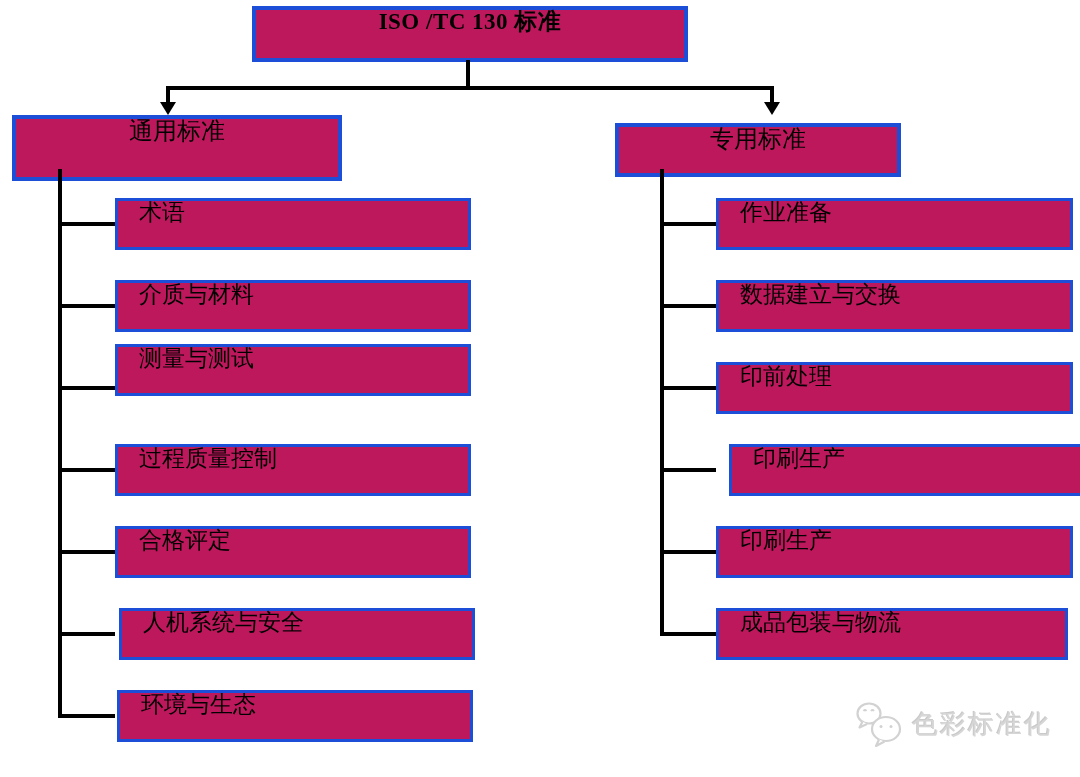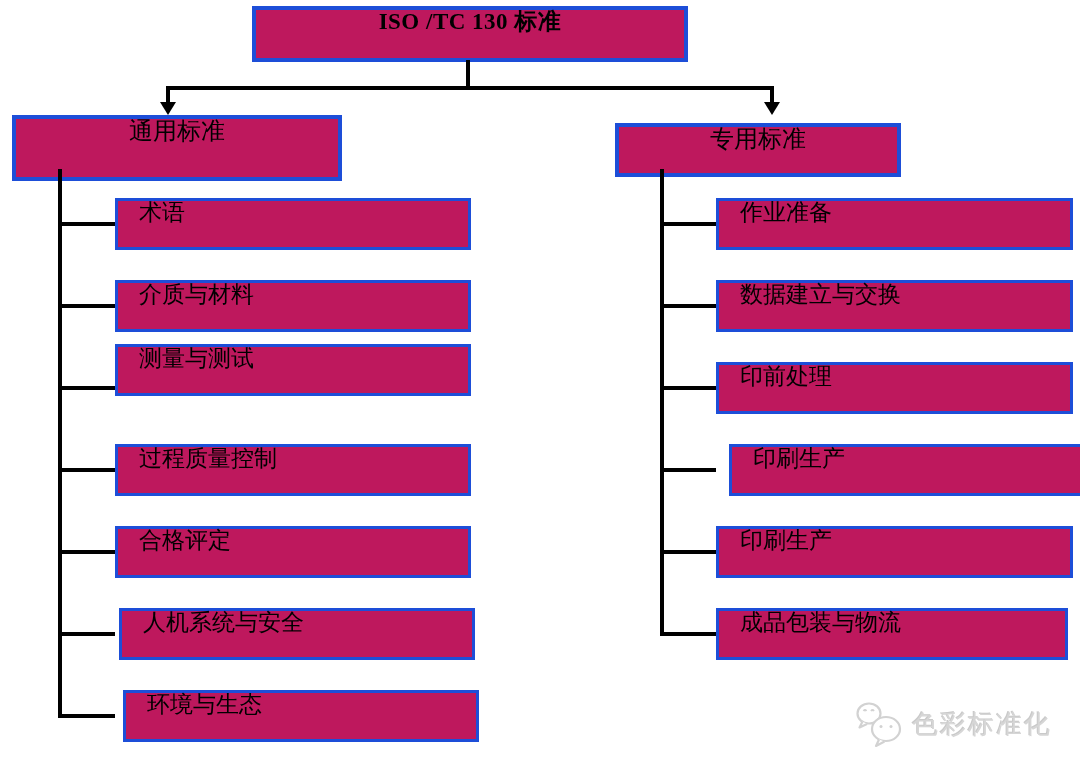--- a/index.html
+++ b/index.html
@@ -98,21 +98,21 @@
   </div>
   <div class="node leaf" style="left:115px; top:444px; width:356px; height:52px;">
     <span>过程质量控制</span>
   </div>
   <div class="node leaf" style="left:115px; top:526px; width:356px; height:52px;">
     <span>合格评定</span>
   </div>
   <div class="node leaf" style="left:119px; top:608px; width:356px; height:52px;">
     <span>人机系统与安全</span>
   </div>
-  <div class="node leaf" style="left:123px; top:690px; width:356px; height:52px;">
+  <div class="node leaf" style="left:117px; top:690px; width:356px; height:52px;">
     <span>环境与生态</span>
   </div>
 
   <div class="line" style="left:660px; top:169px; width:4px; height:467px;"></div>
   <div class="line" style="left:660px; top:222px; width:56px; height:4px;"></div>
   <div class="line" style="left:660px; top:304px; width:56px; height:4px;"></div>
   <div class="line" style="left:660px; top:386px; width:56px; height:4px;"></div>
   <div class="line" style="left:660px; top:468px; width:56px; height:4px;"></div>
   <div class="line" style="left:660px; top:550px; width:56px; height:4px;"></div>
   <div class="line" style="left:660px; top:632px; width:56px; height:4px;"></div>

